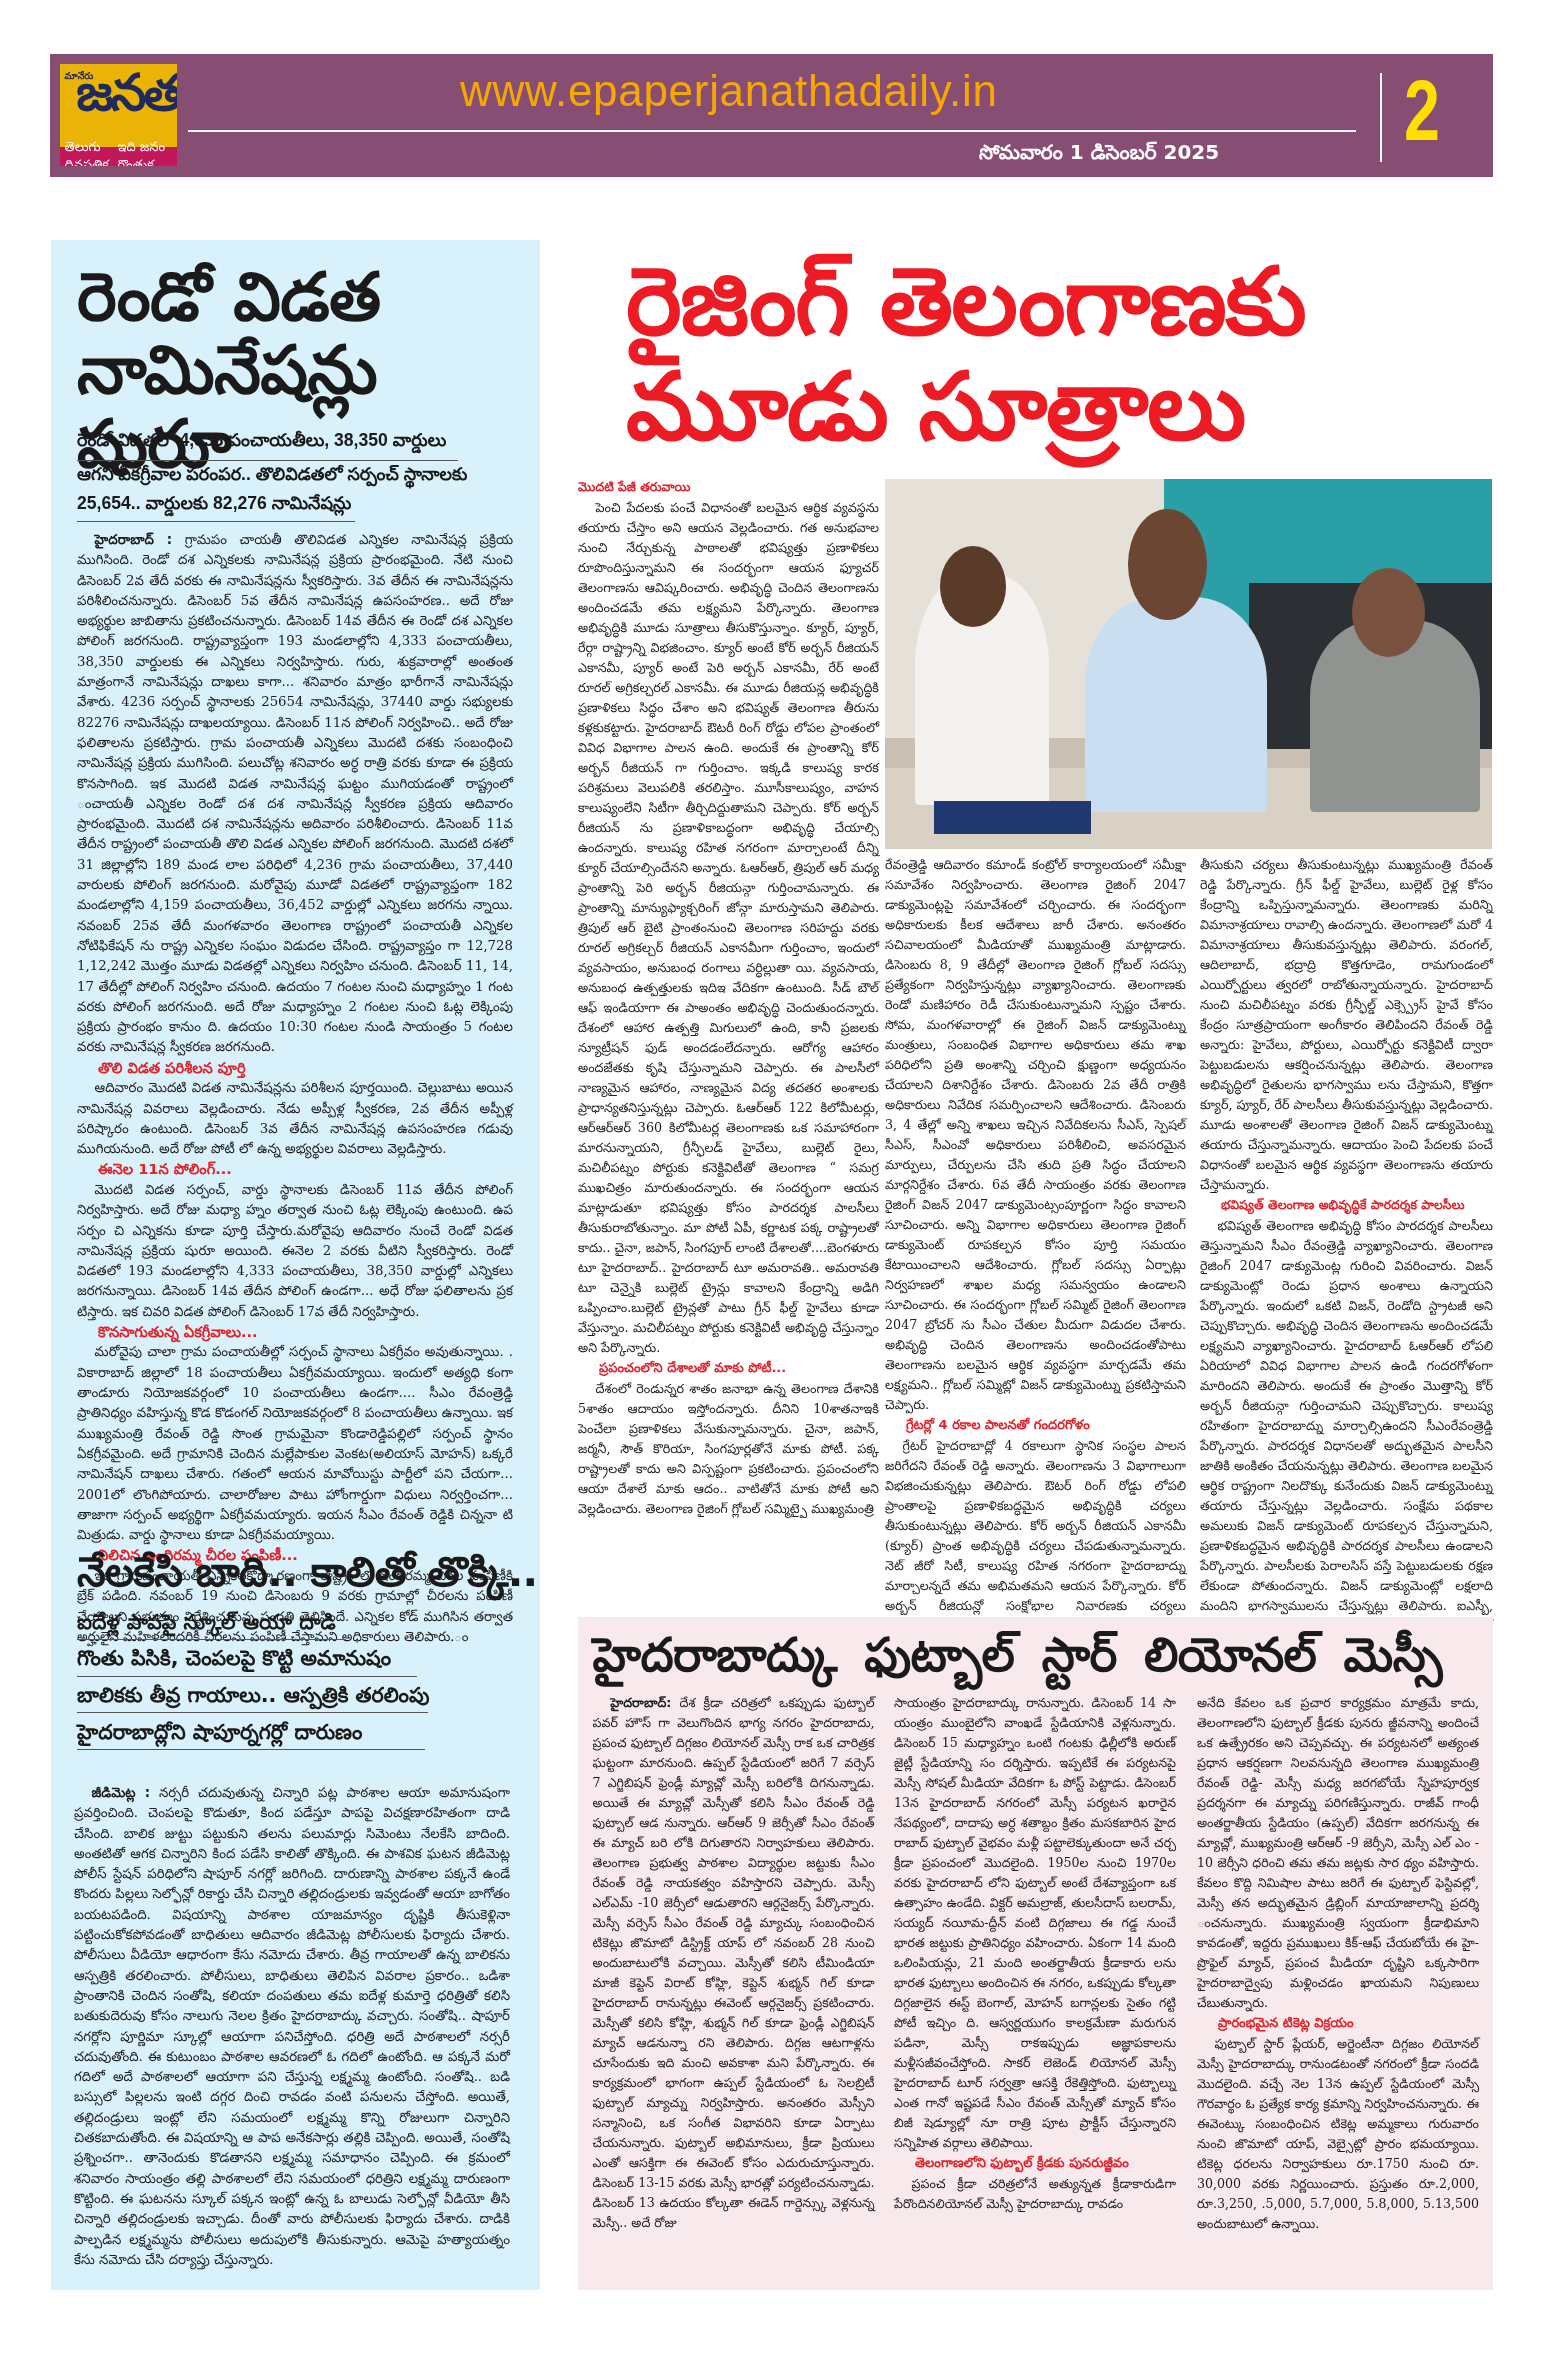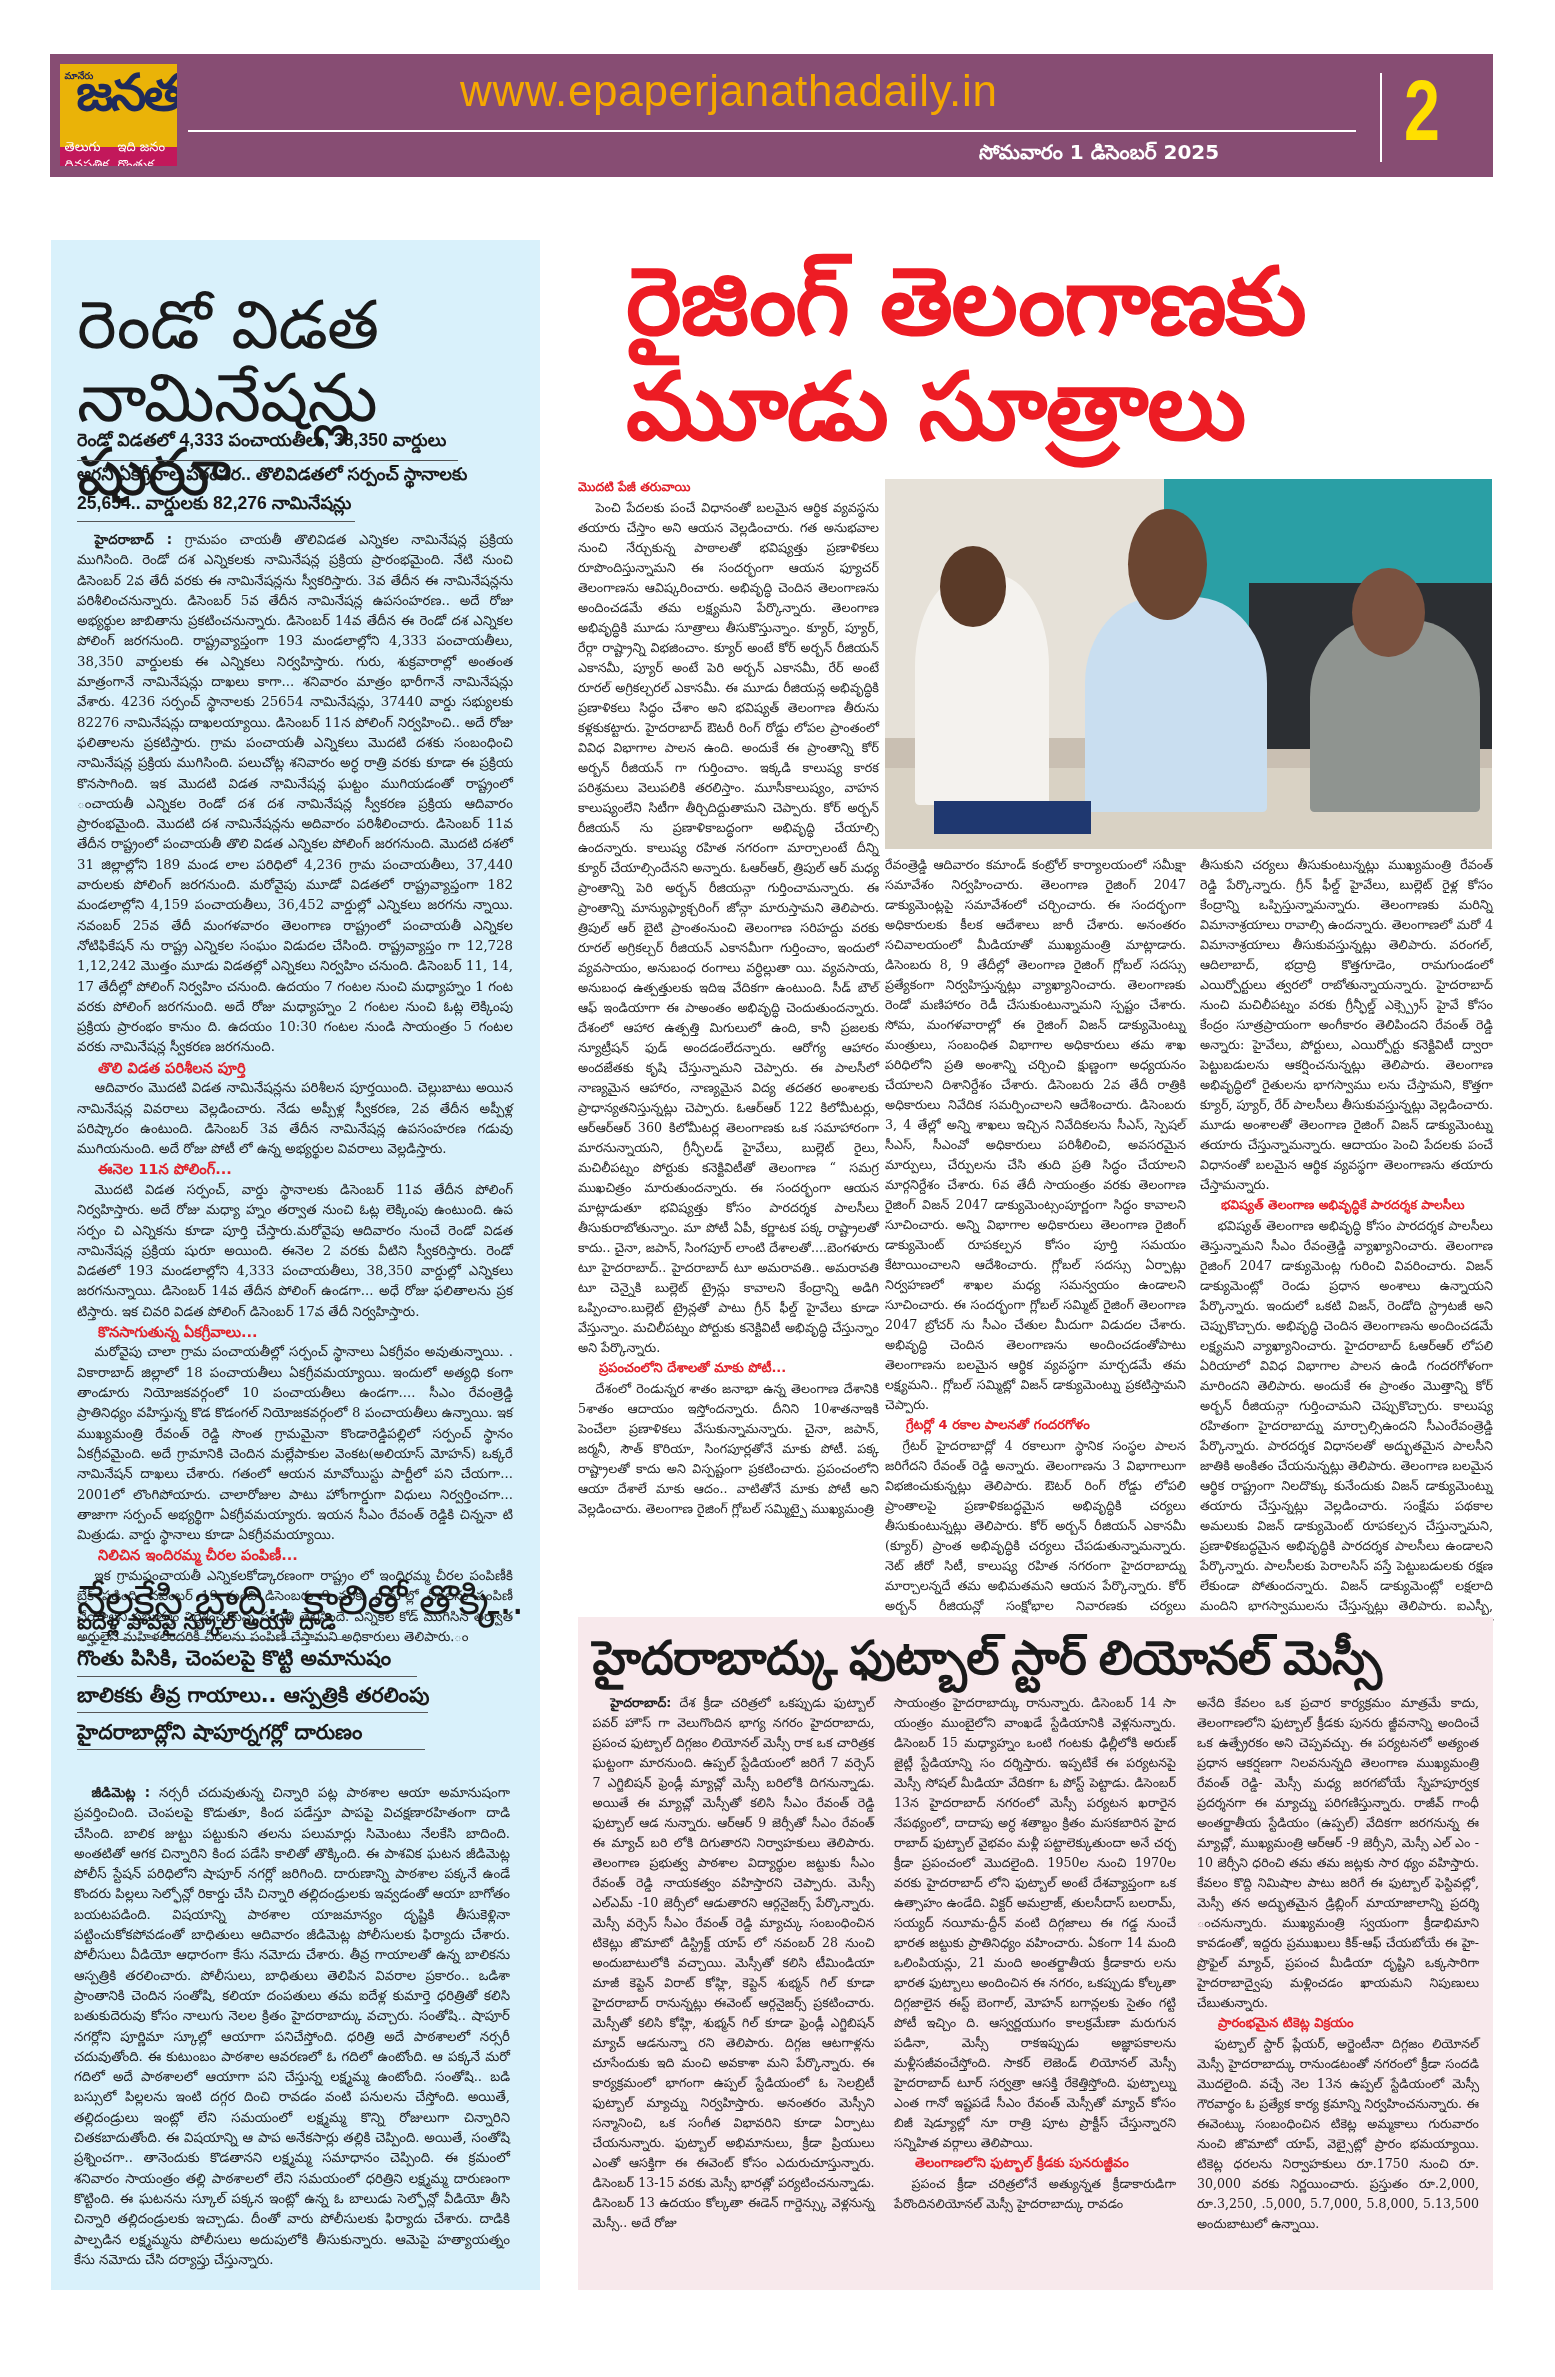--- a/index.html
+++ b/index.html
@@ -14,21 +14,21 @@
   .logo-strip { position: absolute; left: 0; bottom: 0; width: 100%; height: 19px; background: #c2185b; display: flex; justify-content: space-between; align-items: center; padding: 0 4.4px; }
   .logo-strip span { font-family: "DejaVu Sans", sans-serif; font-size: 13px; color: #fff; }
   .site-url { position: absolute; left: 410px; top: 11.7px; font-family: "Liberation Sans", sans-serif; font-size: 44px; color: #f5a800; letter-spacing: 0.7px; }
   .mast-rule { position: absolute; left: 138px; top: 76px; width: 1168px; height: 2.2px; background: #ffffff; }
   .mast-date { position: absolute; left: 929px; top: 86px; font-family: "DejaVu Sans", sans-serif; font-size: 20px; font-weight: bold; color: #ffffff; }
   .mast-vrule { position: absolute; left: 1330px; top: 19px; width: 1.5px; height: 89px; background: #ffffff; }
   .page-no { position: absolute; left: 1354px; top: 13px; font-family: "Liberation Sans", sans-serif; font-size: 86px; font-weight: bold; color: #ffdf00; line-height: 1; transform: scaleX(0.75); transform-origin: left top; }
 
   
   .left-panel { position: absolute; left: 51px; top: 240px; width: 489px; height: 2050px; background: #d9f1fb; padding: 0 26px; }
-  .big-head { font-family: "DejaVu Sans", sans-serif; font-weight: normal; color: #1a1a1a; line-height: 1.1; margin-top: 28px; }
+  .big-head { font-family: "DejaVu Sans", sans-serif; font-weight: bold; color: #1a1a1a; line-height: 1.1; }
   .h1-left { position: absolute; left: 26px; top: 20.5px; font-size: 67px; letter-spacing: -0.7px; }
   .sub-deck { position: absolute; left: 26px; width: 410px; font-family: Liberation Sans, sans-serif; font-weight: bold; font-size: 17.6px; color: #1a1a1a; }
   .deck-rule { position: absolute; left: 26px; height: 0.7px; background: #555; }
   .body-text { font-family: "DejaVu Serif", serif; font-size: 13.3px; line-height: 20.3px; text-align: justify; color: #1b1b1b; }
   .body-text .lead { font-weight: bold; font-family: "DejaVu Sans", sans-serif; }
   .para { text-indent: 17.6px; }
   .subhead-red { font-family: "DejaVu Sans", sans-serif; font-weight: bold; color: #e0222a; font-size: 14.6px; line-height: 20.5px; margin-left: 21px; }
   .left-body { position: absolute; left: 26px; top: 271px; width: 436px; }
 
   .h2-left { position: absolute; left: 26px; top: 1310px; font-size: 41px; letter-spacing: -0.7px; }
@@ -54,21 +54,21 @@
   .photo .person-r { position: absolute; left: 70%; top: 38%; width: 28%; height: 52%; background: #8f9490; border-radius: 40% 40% 4.4px 4.4px; }
   .photo .head-r { position: absolute; left: 77%; top: 24%; width: 12%; height: 24%; background: #7a5240; border-radius: 50%; }
   .photo .nameplate { position: absolute; left: 8%; bottom: 4%; width: 26%; height: 9%; background: #1f3870; }
 
   .col-b { position: absolute; left: 885px; top: 855px; width: 301px; }
   .col-c { position: absolute; left: 1200px; top: 855px; width: 293px; }
   .col-b .body-text, .col-c .body-text { font-size: 12.7px; line-height: 20px; }
 
   
   .messi-panel { position: absolute; left: 578px; top: 1617px; width: 915px; height: 673px; background: #f8e9ec; }
-  .messi-head { position: absolute; left: 14.6px; top: 13px; font-family: Liberation Sans, sans-serif; font-weight: bold; color: #1a1a1a; font-size: 47px; letter-spacing: -0.7px; }
+  .messi-head { position: absolute; left: 14.6px; top: 13px; font-family: Liberation Mono, monospace; font-weight: bold; color: #1a1a1a; font-size: 47px; letter-spacing: -0.7px; }
   .messi-col { position: absolute; top: 76px; width: 282px; }
   .messi-col .body-text { font-size: 12.6px; line-height: 20px; }
   .m1 { left: 14.6px; } .m2 { left: 316px; } .m3 { left: 619px; }
 
   .bind-lines { display: block; }
 </style>
 </head>
 <body>
 
 <header class="masthead">

